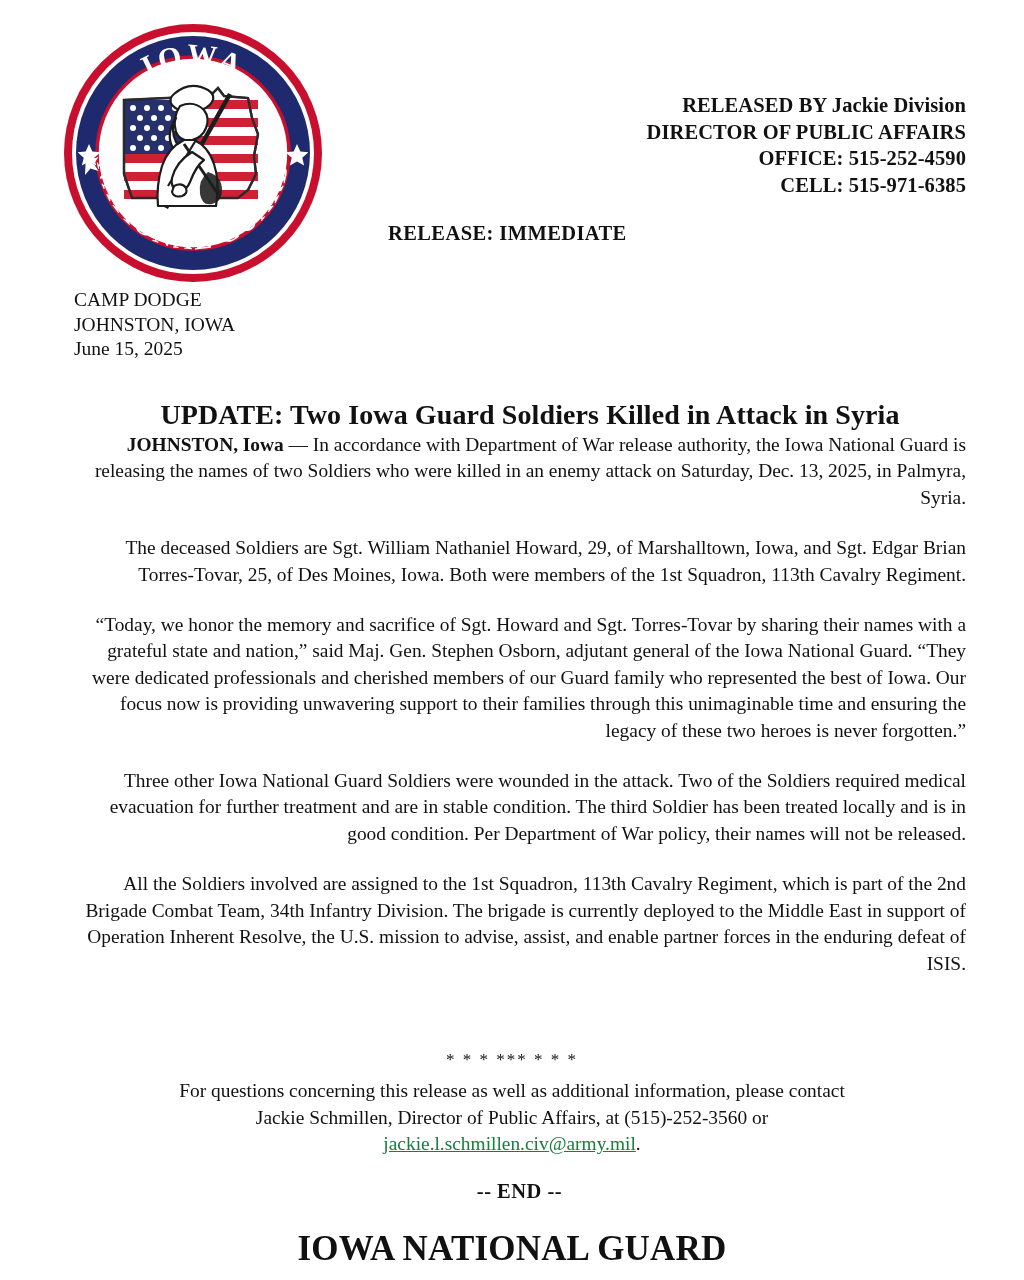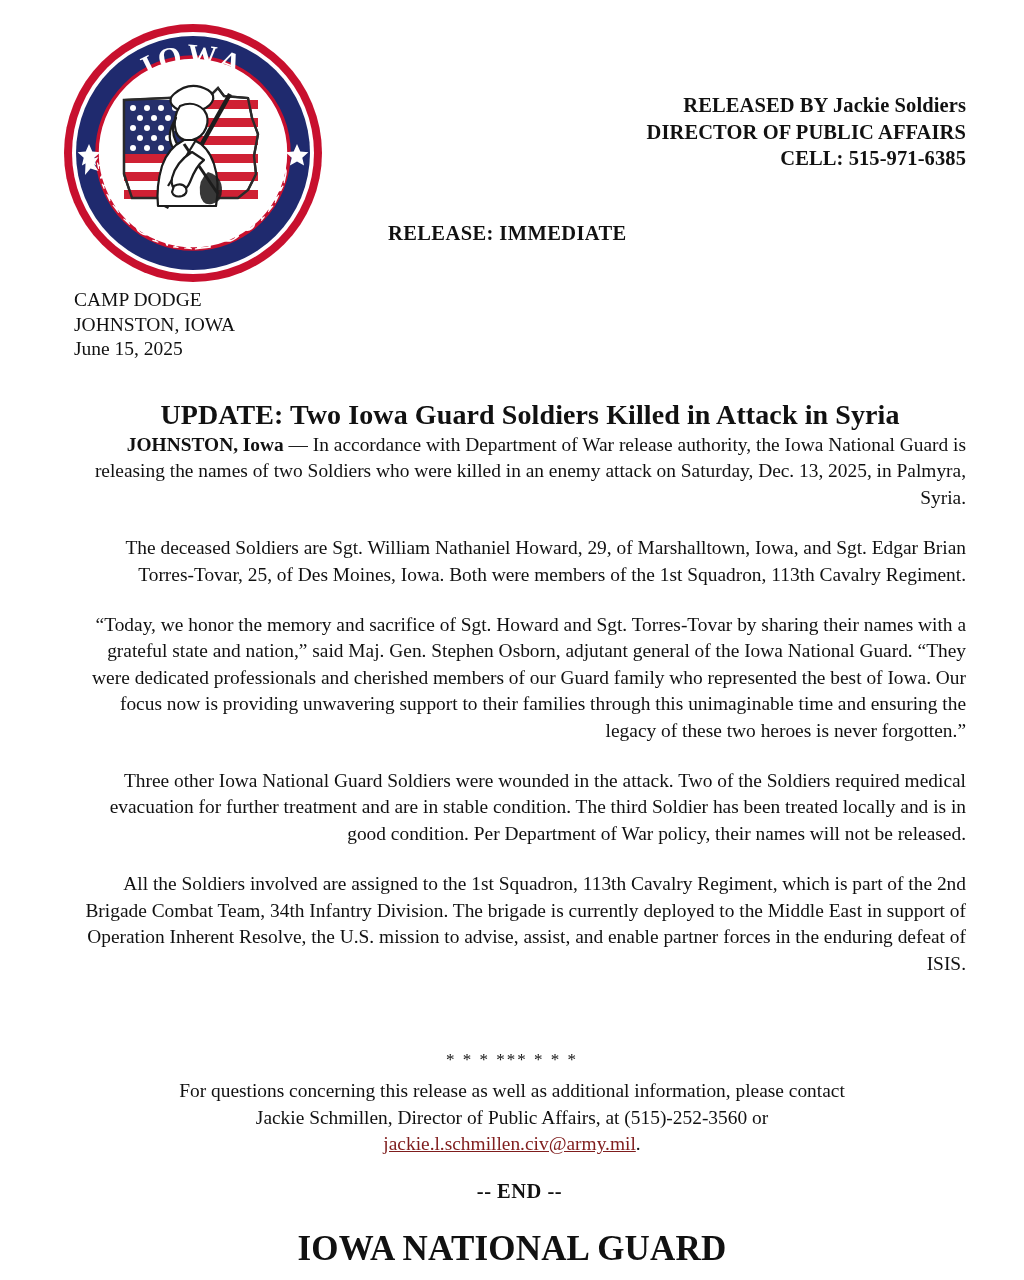--- a/index.html
+++ b/index.html
@@ -238,22 +238,23 @@
 
             <path d="M 112 164 q 8 -4 12 2 q 2 6 -4 8 q -8 2 -10 -4 Z"></path>
 
             <path d="M 146 150 q 14 4 14 18 q 0 12 -10 14 q -10 2 -12 -10 q -2 -14 8 -22 Z" fill="#1c1c1c" stroke="none" opacity="0.88"></path>
           </g>
         </g>
       </svg>
     </div>
 
     <div class="contact-block">
-      <span class="line">RELEASED BY Jackie Soldiers</span>
+      <span class="line">RELEASED BY Jackie Division</span>
       <span class="line">DIRECTOR OF PUBLIC AFFAIRS</span>
+      <span class="line">OFFICE: 515-252-4590</span>
       <span class="line">CELL: 515-971-6385</span>
     </div>
 
     <div class="release-line">RELEASE: IMMEDIATE</div>
   </div>
 
   <div class="dateline">
     <span class="line">CAMP DODGE</span>
     <span class="line">JOHNSTON, IOWA</span>
     <span class="line">June 15, 2025</span>
@@ -268,21 +269,21 @@
     <p>Three other Iowa National Guard Soldiers were wounded in the attack. Two of the Soldiers required medical evacuation for further treatment and are in stable condition. The third Soldier has been treated locally and is in good condition. Per Department of War policy, their names will not be released.</p>
     <p>All the Soldiers involved are assigned to the 1st Squadron, 113th Cavalry Regiment, which is part of the 2nd Brigade Combat Team, 34th Infantry Division. The brigade is currently deployed to the Middle East in support of Operation Inherent Resolve, the U.S. mission to advise, assist, and enable partner forces in the enduring defeat of ISIS.</p>
   </div>
 
   <div class="footer">
     <div class="asterisks">* * * *** * * *</div>
 
     <div class="contact-note">
       <span class="line">For questions concerning this release as well as additional information, please contact</span>
       <span class="line">Jackie Schmillen, Director of Public Affairs, at (515)-252-3560 or</span>
-      <span class="line"><a class="email-link" href="#" style="color: #7f1d1d;">jackie.l.schmillen.civ@army.mil</a><span>.</span></span>
+      <span class="line"><a class="email-link" href="#" style="color: #15803d;">jackie.l.schmillen.civ@army.mil</a><span>.</span></span>
     </div>
 
     <div class="end-mark">-- END --</div>
     <div class="org-name">IOWA NATIONAL GUARD</div>
     <div class="motto">Always Ready</div>
   </div>
 
 </div>
 
 </body></html>

